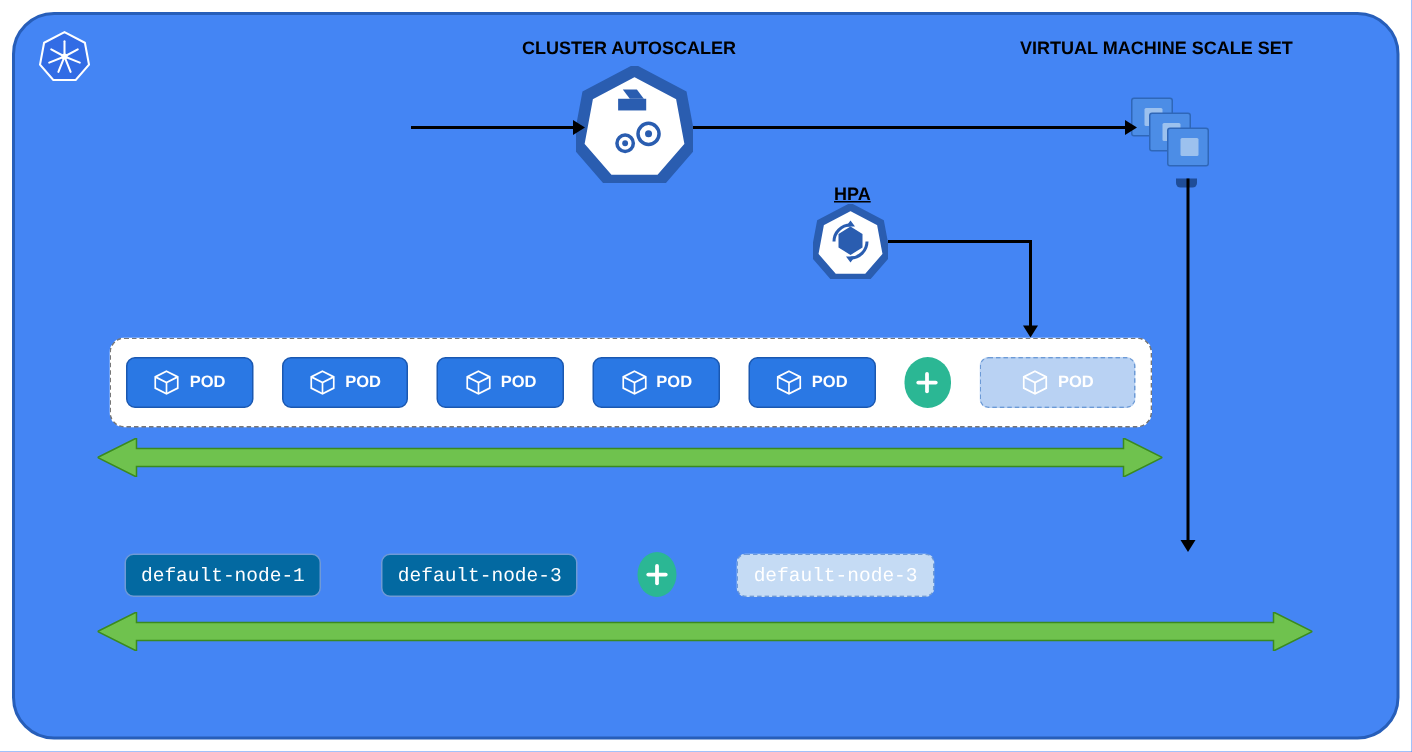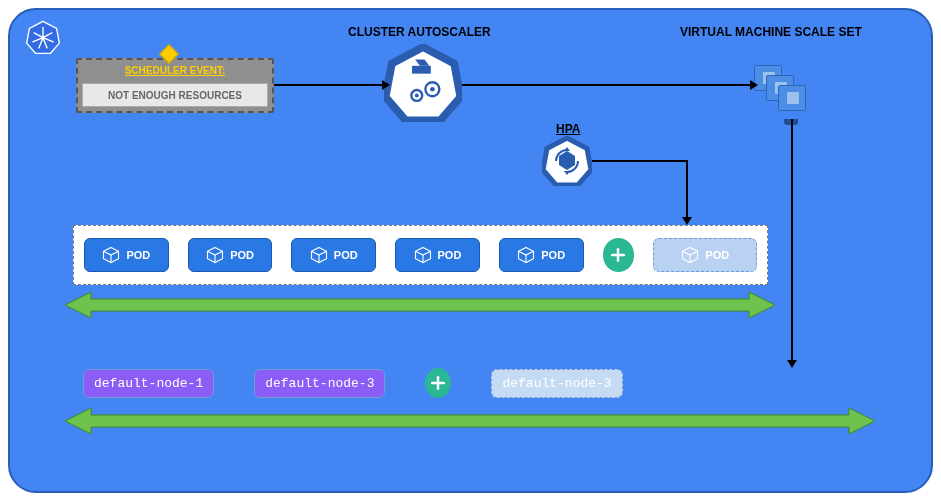--- a/index.html
+++ b/index.html
@@ -74,21 +74,21 @@
   .hepta {
     position: absolute;
   }
   .pod-row-container {
     position: absolute;
     left: 63px; top: 215px;
     width: 695px;
     height: 60px;
     background: #fff;
     border: 1.5px dashed #777;
-    border-radius: 0;
+    border-radius: 10px;
     display: flex;
     align-items: center;
     padding: 0 10px;
     gap: 19px;
   }
   .pod-pill {
     width: 90px; height: 34px;
     background: #2a78e4;
     border: 1px solid #1a58b1;
     border-radius: 6px;
@@ -122,21 +122,21 @@
   }
   .node-row {
     position: absolute;
     left: 73px; top: 358px;
     width: 800px;
     display: flex;
     align-items: center;
     gap: 40px;
   }
   .node-box {
-    background: #8b5cf6;
+    background: #0369a1;
     border: 1px solid #6f9ad6;
     border-radius: 6px;
     padding: 6px 10px;
     font-family: "Courier New", monospace;
     font-size: 13px;
     color: #fff;
   }
   .node-box.faded {
     background: #c5dbf4;
     border: 1.5px dashed #6f9ad6;
@@ -197,25 +197,20 @@
         <line x1="50" y1="52" x2="20" y2="64"></line>
         <line x1="50" y1="52" x2="24" y2="38"></line>
       </g>
     </svg>
   </div>
 
   <div class="label" style="left:338px; top:15px;">CLUSTER AUTOSCALER</div>
   <div class="label" style="left:670px; top:15px;">VIRTUAL MACHINE SCALE SET</div>
   <div class="label" style="left:546px; top:112px;text-decoration:underline;">HPA</div>
 
-  <div class="scheduler-box">
-    <div class="yellow-diamond"></div>
-    <div class="title">SCHEDULER EVENT:</div>
-    <div class="sub-bar">NOT ENOUGH RESOURCES</div>
-  </div>
 
   <div class="hepta" style="left:374px; top:34px;">
     <svg width="78" height="78" viewBox="0 0 100 100">
       <polygon points="50,4 90,25 98,68 72,98 28,98 2,68 10,25" fill="#fff" stroke="#2a5db0" stroke-width="10"></polygon>
       <g fill="#2a5db0">
         <polygon points="40,20 52,20 58,28 46,28"></polygon>
         <rect x="36" y="28" width="24" height="10"></rect>
         <circle cx="62" cy="58" r="9" fill="none" stroke="#2a5db0" stroke-width="3"></circle>
         <circle cx="62" cy="58" r="3"></circle>
         <circle cx="42" cy="66" r="7" fill="none" stroke="#2a5db0" stroke-width="3"></circle>

